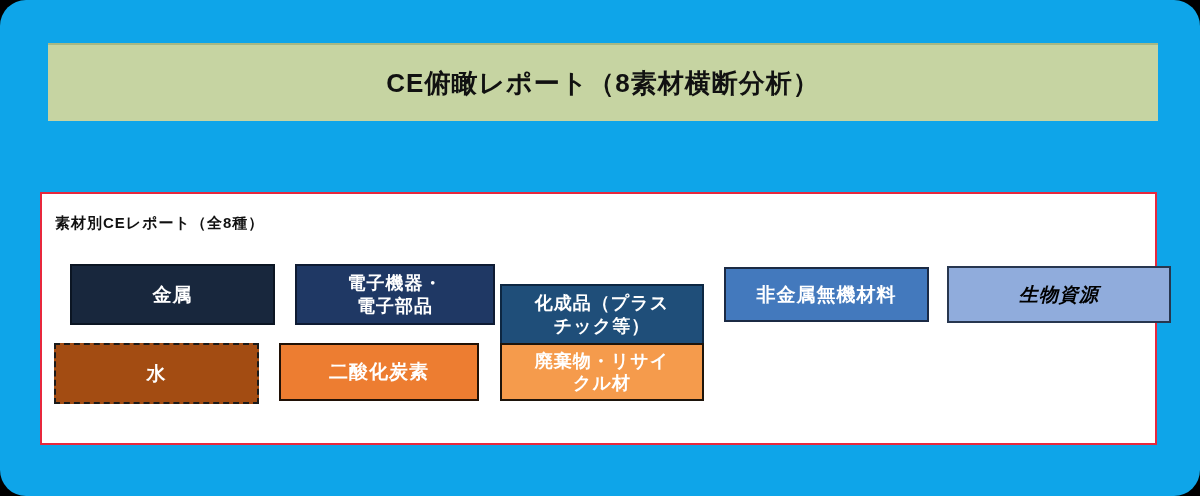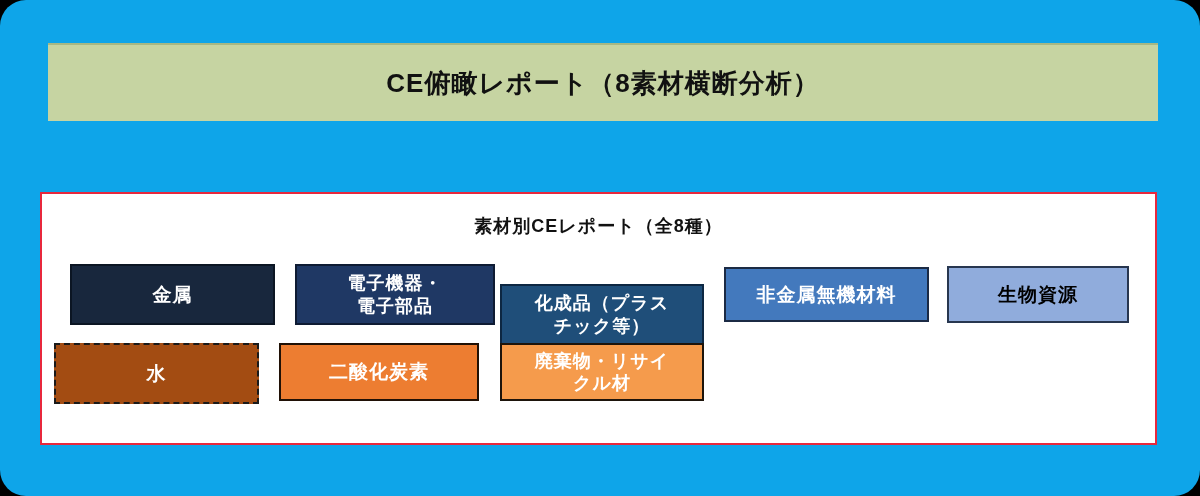--- a/index.html
+++ b/index.html
@@ -40,25 +40,25 @@
     left: 40px;
     top: 192px;
     width: 1113px;
     height: 249px;
     border-width: 2px;
     border-style: solid;
     background: #fff;
   }
   .report-heading {
     position: absolute;
-    left: 0;
+    left: 13px;
     top: 20px;
     width: 100%;
-    text-align: center;
-    font-size: 18px;
+    text-align: left;
+    font-size: 15px;
     font-weight: bold;
     color: #111;
     letter-spacing: 1px;
   }
   .material-box {
     position: absolute;
     display: flex;
     align-items: center;
     justify-content: center;
     text-align: center;
@@ -67,21 +67,21 @@
     line-height: 1.25;
     white-space: pre-line;
     box-sizing: border-box;
     letter-spacing: 1px;
   }
   
   .m0 { left: 28px;  top: 70px;  width: 205px; height: 61px; }
   .m1 { left: 237px; top: 70px;  width: 200px; height: 61px; font-size: 18px; }
   .m2 { left: 458px; top: 70px;  width: 204px; height: 61px; font-size: 18px; margin-top: 20px; }
   .m3 { left: 682px; top: 73px;  width: 205px; height: 55px; }
-  .m4 { left: 905px; top: 72px;  width: 182px; height: 57px; }
+  .m4 { left: 905px; top: 72px;  width: 224px; height: 57px; font-style: italic; }
   .m5 { left: 12px;  top: 149px; width: 205px; height: 61px; }
   .m6 { left: 237px; top: 149px; width: 200px; height: 58px; }
   .m7 { left: 458px; top: 149px; width: 204px; height: 58px; font-size: 18px; text-align: center; }
 </style>
 </head>
 <body>
 
 <div class="page">
 
   <div class="banner" style="background: rgb(198, 212, 162);">

